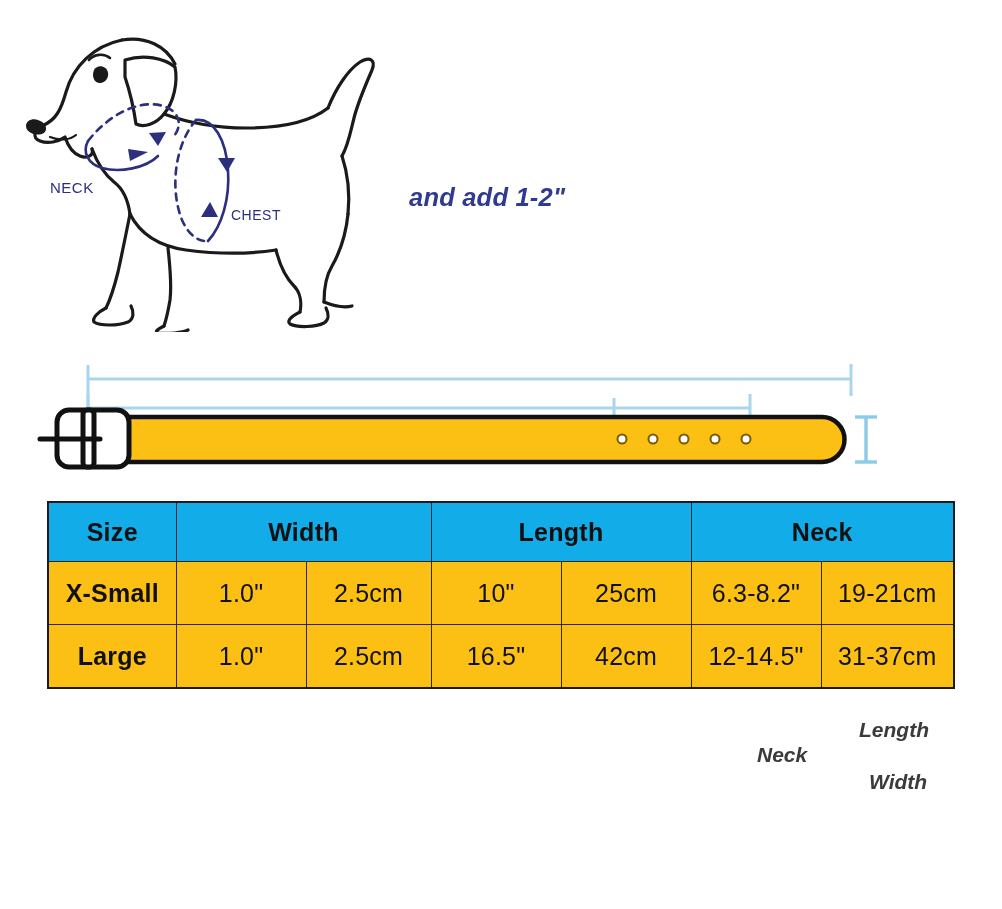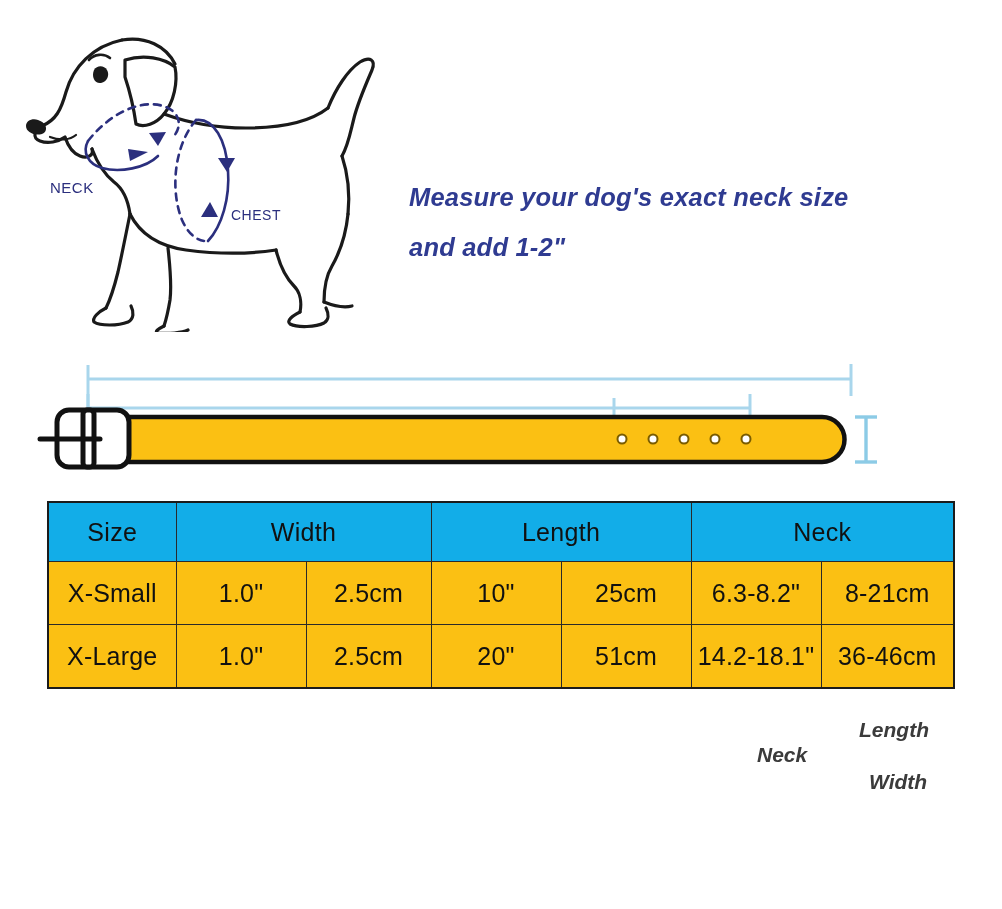--- a/index.html
+++ b/index.html
@@ -98,33 +98,33 @@
   table.size-table td {
     border: 1.5px solid #2a2a2a;
     text-align: center;
     vertical-align: middle;
     font-family: "Liberation Sans", sans-serif;
     color: #111111;
   }
   table.size-table thead th {
     background: #12ADE8;
     font-size: 25px;
-    font-weight: normal;
+    font-weight: bold;
     height: 56px;
     letter-spacing: 0.3px;
   }
   table.size-table tbody td {
     background: #FBC013;
     height: 60px;
     font-size: 25px;
     font-weight: normal;
     letter-spacing: 0.2px;
   }
   table.size-table tbody td.size-name {
-    font-weight: normal;
+    font-weight: bold;
   }
 
   col.c-size   { width: 128px; }
   col.c-w-in   { width: 130px; }
   col.c-w-cm   { width: 125px; }
   col.c-l-in   { width: 130px; }
   col.c-l-cm   { width: 130px; }
   col.c-n-in   { width: 130px; }
   col.c-n-cm   { width: 133px; }
 </style>
@@ -196,21 +196,20 @@
         <polygon points="209,150 200,136 217,136"></polygon>
         <polygon points="192,180 183,195 200,195"></polygon>
       </g>
     </svg>
 
     <span class="measure-label label-neck">NECK</span>
     <span class="measure-label label-chest">CHEST</span>
   </div>
 
   <div class="instruction">
-    <div>Measure your dog's exact neck size</div>
     <div>and add 1-2"</div>
   </div>
 
   <div class="collar-area">
     <svg width="1002" height="130" viewBox="0 0 1002 130" xmlns="http://www.w3.org/2000/svg">
 
       <g stroke="#A9D6EC" stroke-width="3">
         <line x1="88" y1="15" x2="88" y2="68"></line>
         <line x1="88" y1="29" x2="851" y2="29"></line>
         <line x1="851" y1="14" x2="851" y2="46"></line>
@@ -271,28 +270,28 @@
         </tr>
       </thead>
       <tbody>
         <tr>
           <td class="size-name">X-Small</td>
           <td>1.0"</td>
           <td>2.5cm</td>
           <td>10"</td>
           <td>25cm</td>
           <td>6.3-8.2"</td>
-          <td>8-21cm</td>
+          <td>19-21cm</td>
         </tr>
         <tr>
-          <td class="size-name">X-Large</td>
+          <td class="size-name">Large</td>
           <td>1.0"</td>
           <td>2.5cm</td>
-          <td>20"</td>
-          <td>51cm</td>
-          <td>14.2-18.1"</td>
-          <td>36-46cm</td>
+          <td>16.5"</td>
+          <td>42cm</td>
+          <td>12-14.5"</td>
+          <td>31-37cm</td>
         </tr>
       </tbody>
     </table>
   </div>
 
 </div>
 
 </body></html>

